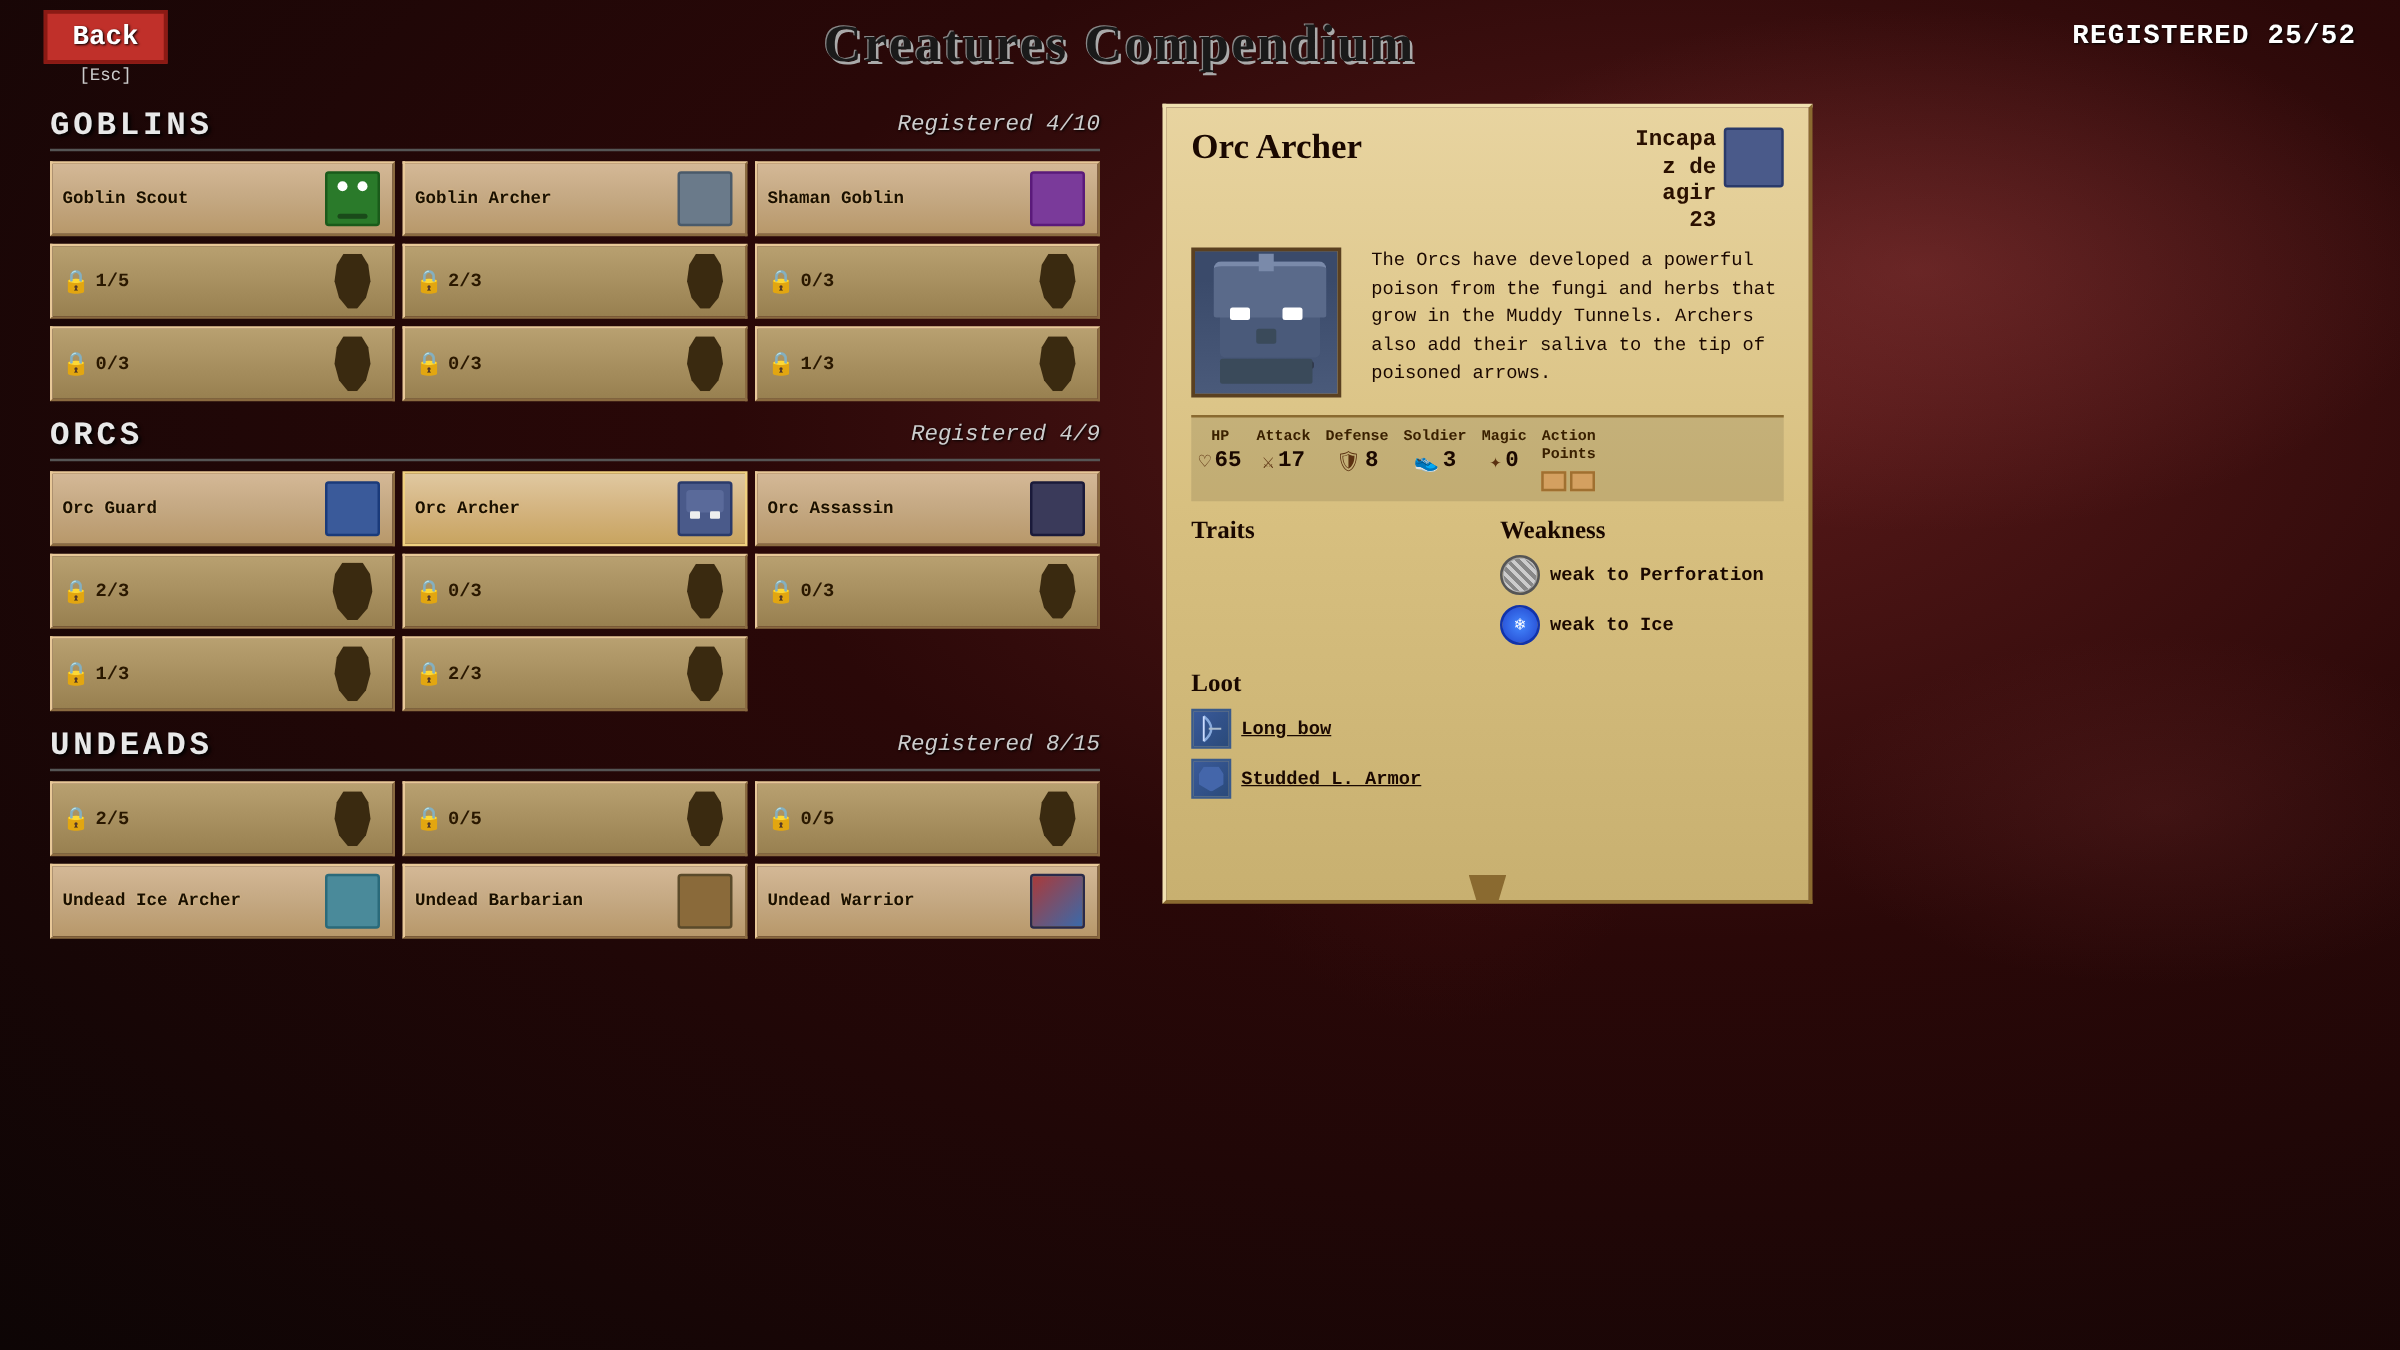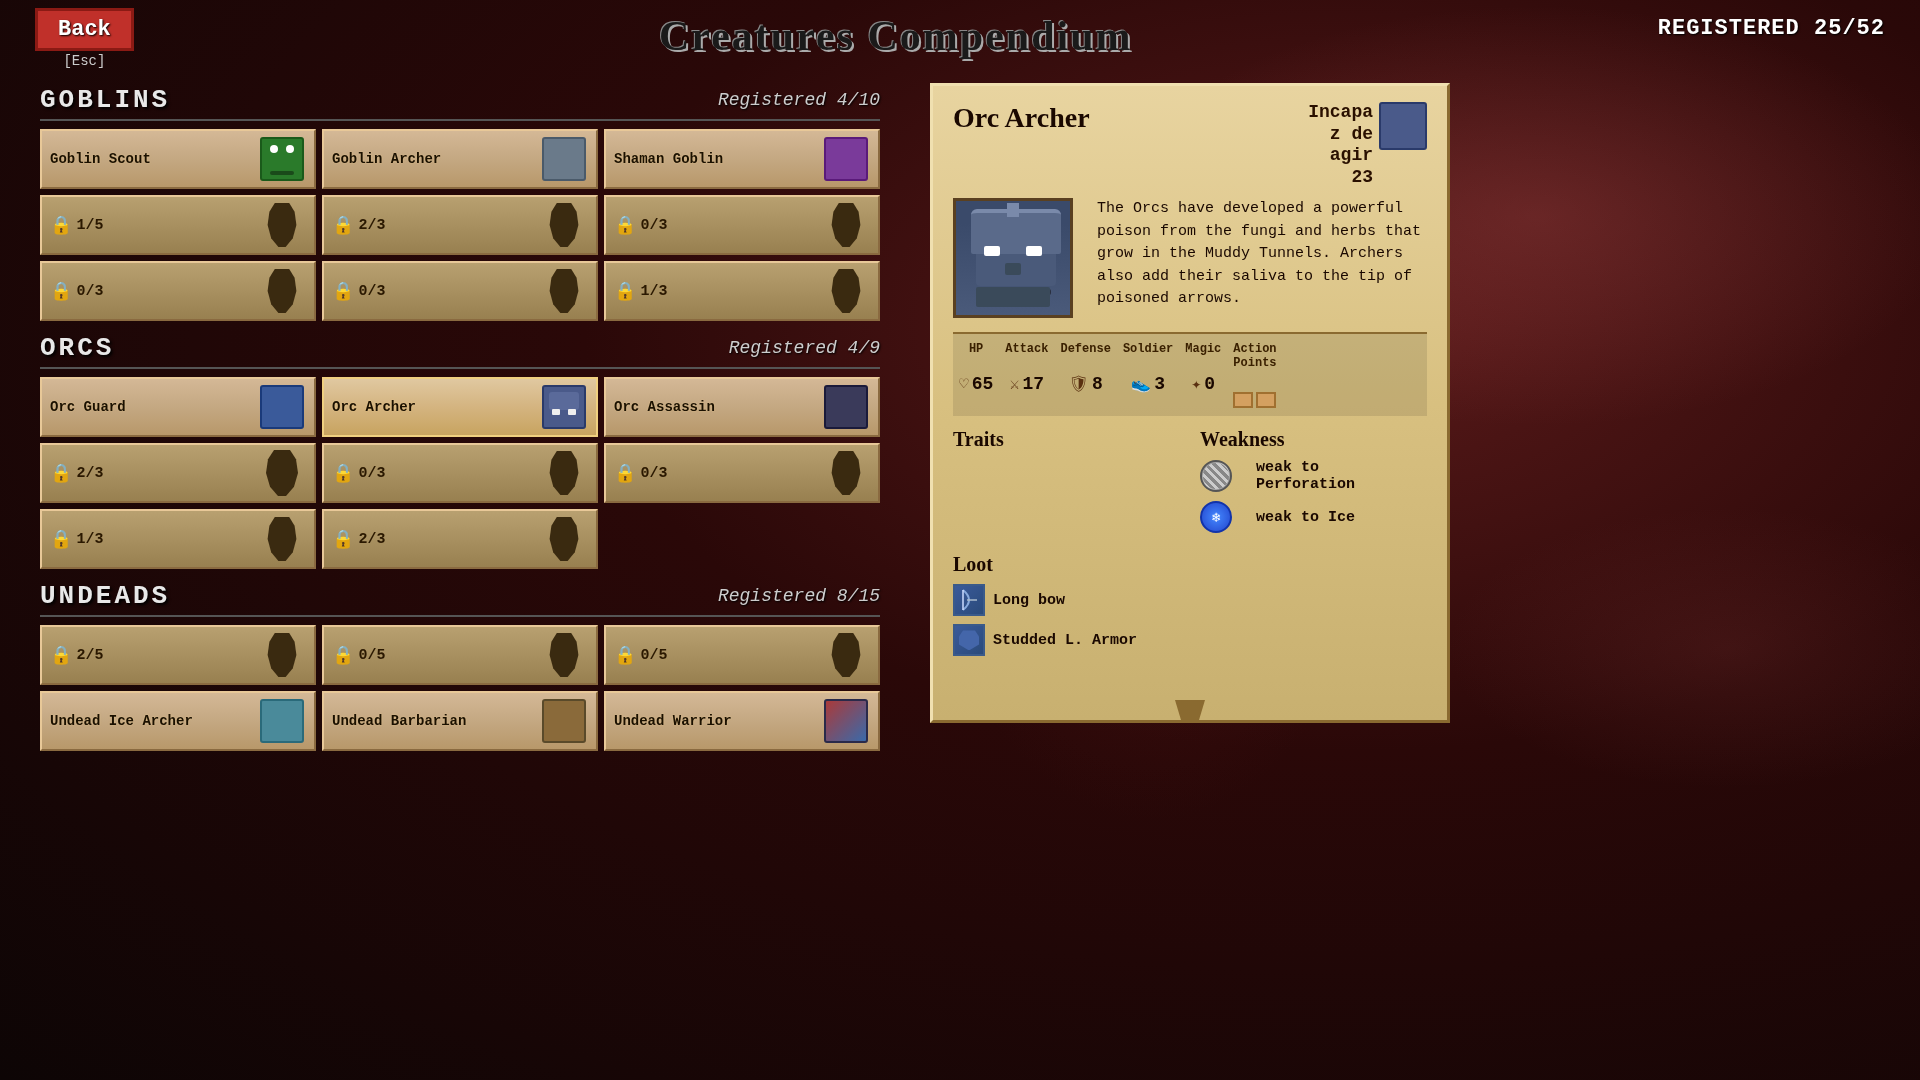--- a/index.html
+++ b/index.html
@@ -356,21 +356,21 @@
       margin-top: 14px;
       background: rgba(0,0,0,0.1);
       padding: 8px 6px;
       border-top: 2px solid #8a6a30;
     }
 
     .stat-item {
       display: flex;
       flex-direction: column;
       align-items: center;
-      gap: 18px;
+      gap: 3px;
     }
 
     .stat-label {
       font-size: 12px;
       color: #3a2000;
       font-weight: bold;
       text-align: center;
     }
 
     .stat-icon-val {
@@ -419,21 +419,21 @@
       font-size: 20px;
       font-weight: bold;
       color: #1a0800;
       font-family: Georgia, serif;
       margin-bottom: 8px;
     }
 
     .weakness-item {
       display: flex;
       align-items: center;
-      gap: 24px;
+      gap: 8px;
       margin-bottom: 8px;
     }
 
     .weakness-icon {
       width: 32px;
       height: 32px;
       border-radius: 50%;
       display: flex;
       align-items: center;
       justify-content: center;
@@ -476,20 +476,21 @@
       display: flex;
       align-items: center;
       justify-content: center;
       flex-shrink: 0;
     }
 
     .loot-text {
       font-size: 15px;
       font-weight: bold;
       color: #1a0800;
+      text-decoration: underline;
     }
 
     .panel-bottom-tag {
       position: absolute;
       bottom: 0;
       left: 50%;
       transform: translateX(-50%);
       width: 30px;
       height: 20px;
       background: #8a6a30;

